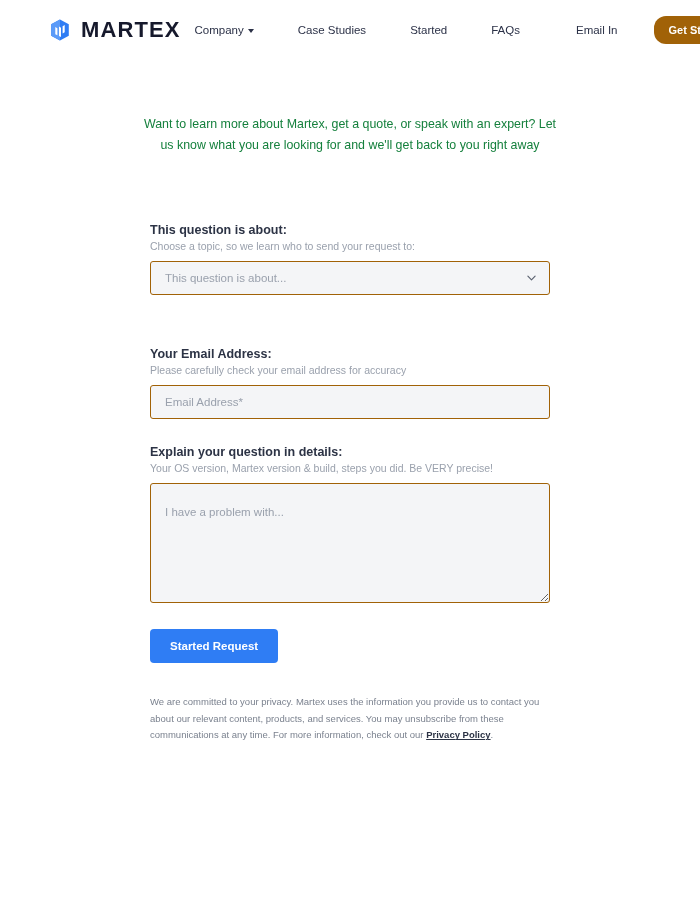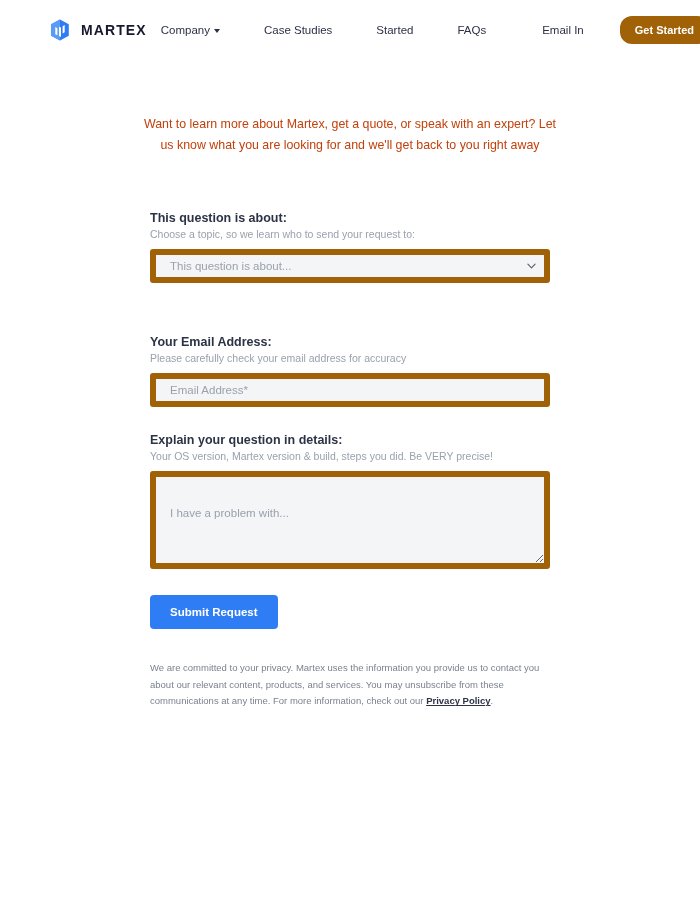--- a/index.html
+++ b/index.html
@@ -23,21 +23,21 @@
     background: #ffffff;
   }
   .brand {
     display: flex;
     align-items: center;
     gap: 9px;
     cursor: pointer;
   }
   .brand-icon { width: 24px; height: 24px; display: block; flex: none; }
   .brand-name {
-    font-size: 14px;
+    font-size: 22px;
     font-weight: 700;
     letter-spacing: 1.1px;
     color: #16192c;
   }
   .nav {
     margin-left: auto;
     display: flex;
     align-items: center;
     gap: 16px;
   }
@@ -91,45 +91,45 @@
     line-height: 1.15;
     font-weight: 700;
     color: #2c3345;
     letter-spacing: -0.6px;
   }
   .hero-sub {
     margin: 16px auto 0;
     width: 424px;
     font-size: 12.4px;
     line-height: 1.72;
-    color: #c2410c;
+    color: #15803d;
   }
 
   
   .form-wrap {
     width: 400px;
-    margin: 4px auto;
+    margin: 16px auto;
     padding-top: 50px;
   }
   .field { margin-bottom: 0; }
   .field-label {
     font-size: 12.5px;
     font-weight: 700;
     color: #2c3345;
     margin: 0 0 3px;
   }
   .field-hint {
     font-size: 10.5px;
     color: #9aa1ad;
     margin: 0 0 9px;
   }
   .control {
     width: 100%;
     background: #f4f5f7;
-    border: 6px solid #a16207;
+    border: 1px solid #a16207;
     border-radius: 3px;
     font-family: inherit;
     font-size: 11.5px;
     color: #3b4254;
     padding: 0 14px;
     height: 34px;
     outline: none;
     display: block;
   }
   .control::placeholder { color: #9aa1ad; }
@@ -144,22 +144,22 @@
     height: 6px;
   }
   select.control {
     appearance: none;
     -webkit-appearance: none;
     color: #9aa1ad;
     cursor: pointer;
   }
   .gap-lg { height: 26px; }
   textarea.control {
-    height: 98px;
-    padding: 28px 14px;
+    height: 120px;
+    padding: 20px 14px;
     resize: vertical;
     line-height: 1.5;
   }
   .submit-row { margin-top: 26px; }
   .btn-submit {
     background: #2f7df4;
     color: #ffffff;
     font-size: 11.5px;
     font-weight: 700;
     border: none;
@@ -239,19 +239,19 @@
 
   <div class="gap-lg"></div>
 
   <div class="field">
     <div class="field-label">Explain your question in details:</div>
     <div class="field-hint">Your OS version, Martex version &amp; build, steps you did. Be VERY precise!</div>
     <textarea class="control" placeholder="I have a problem with..." style=""></textarea>
   </div>
 
   <div class="submit-row">
-    <button class="btn-submit">Submit Request</button>
+    <button class="btn-submit">Started Request</button>
   </div>
 
   <p class="privacy">
     <span>We are committed to your privacy. Martex uses the information you provide us to contact you about our relevant content, products, and services. You may unsubscribe from these communications at any time. For more information, check out our </span><a>Privacy Policy</a><span>.</span>
   </p>
 </section>
 
 </body></html>

